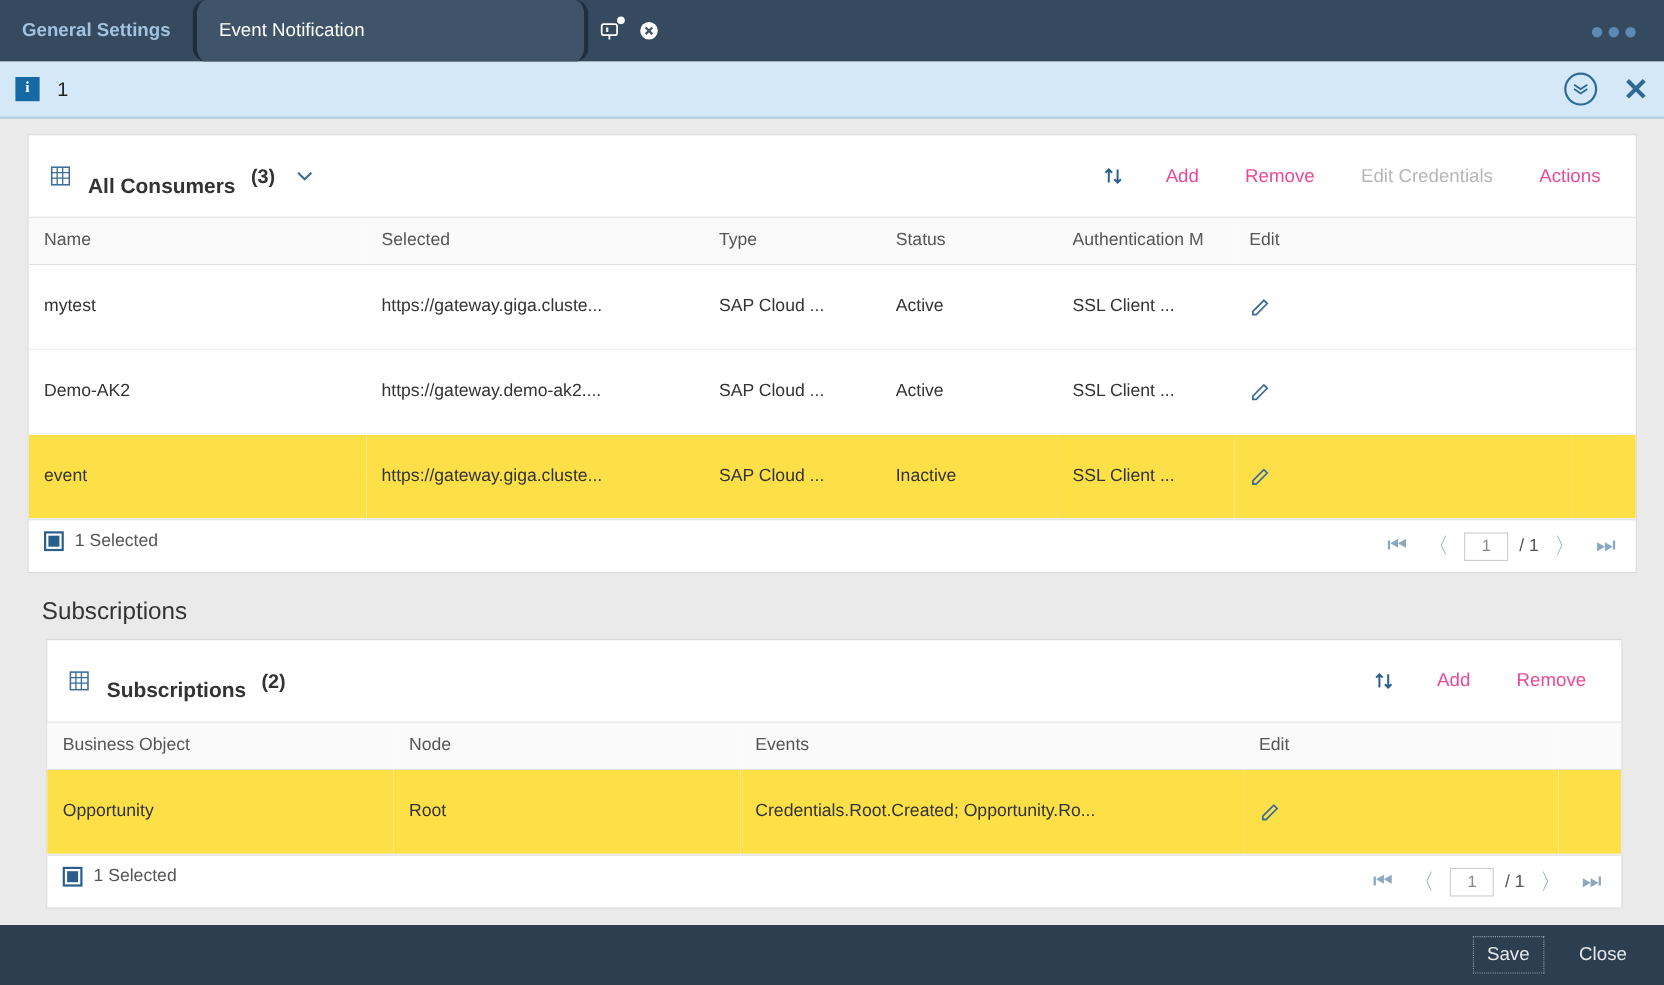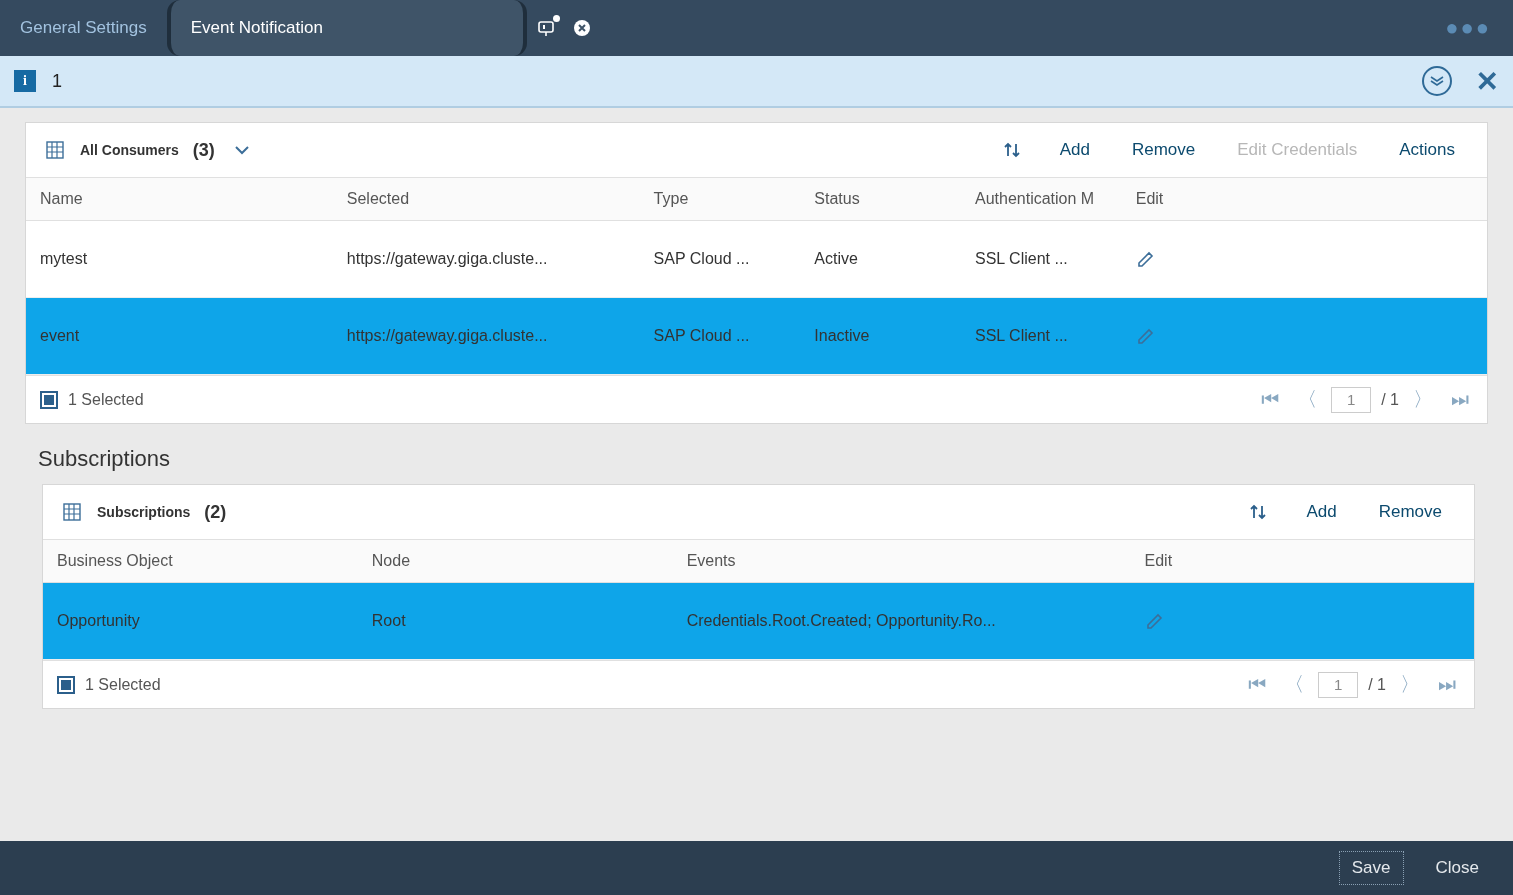--- a/index.html
+++ b/index.html
@@ -18,21 +18,21 @@
     color: #e4e8ec;
   }
   .tab {
     height: 100%;
     display: flex;
     align-items: center;
     padding: 0 20px;
     font-size: 17px;
     cursor: pointer;
   }
-  .tab.inactive { color: #a2c2df; }
+  .tab.inactive { color: #a2c2df; font-weight: bold; }
   .tab.active {
     background: #3f5468;
     color: #fff;
     border-left: 4px solid #1f2e3c;
     border-right: 4px solid #1f2e3c;
   }
   .tab-icons {
     display: flex;
     gap: 14px;
     padding: 0 18px;
@@ -91,47 +91,47 @@
     background:#fff;
     border:1px solid #d7d7d7;
     margin: 0 auto 22px;
     width: calc(100% - 30px);
   }
   .panel-header {
     display:flex; align-items:center;
     padding: 16px 18px;
     gap: 14px;
   }
-  .panel-title { font-weight:bold; font-size:14px; }
+  .panel-title { font-weight:bold; font-size:19px;margin-top:20px; }
   .panel-count { font-weight:bold; font-size:18px; }
   .chev-btn { color:#3c6e99; font-size:18px; cursor:pointer; padding:0 4px; }
   .grid-icon { color:#3c6e99; font-size:20px; }
   .panel-header .spacer { margin-left:auto; }
-  .toolbar-btn { color:#0c4a6e; font-size:17px; padding:0 14px; cursor:pointer; }
+  .toolbar-btn { color:#ec4899; font-size:17px; padding:0 14px; cursor:pointer; }
   .toolbar-btn.disabled { color:#b7b7b7; cursor:default; }
 
   table { width:100%; border-collapse: collapse; }
   thead th {
     text-align:left; font-weight:normal; color:#555;
     padding: 12px 14px; border-top:1px solid #e0e0e0; border-bottom:1px solid #e0e0e0;
     background:#fafafa;
     font-size:16px;
     white-space:nowrap; overflow:hidden; text-overflow:ellipsis;
   }
   tbody td {
     padding: 28px 14px;
     border-bottom:1px solid #eee;
     font-size:16px; color:#333;
     white-space:nowrap; overflow:hidden; text-overflow:ellipsis;
   }
-  tbody tr.selected td { background:#0ea5e9; }
+  tbody tr.selected td { background:#fde047; }
   .edit-pencil { color:#3c6e99; font-size:18px; cursor:pointer; }
 
   .panel-footer {
-    display:flex; align-items:center;
+    display:flex; 
     padding: 10px 14px; gap:10px;
     border-top:1px solid #e0e0e0;
     color:#555;
     font-size:16px;
   }
   .sel-check {
     width:18px;height:18px;border:2px solid #2b5f8b;
     display:inline-flex;align-items:center;justify-content:center;
   }
   .sel-check span { width:10px;height:10px;background:#2b5f8b; }
@@ -244,20 +244,31 @@
           <th>Status</th>
           <th>Authentication M</th>
           <th>Edit</th>
           <th></th>
         </tr>
       </thead>
       <tbody id="consumers-body">
           <tr>
             <td>mytest</td>
             <td>https://gateway.giga.cluste...</td>
+            <td>SAP Cloud ...</td>
+            <td>Active</td>
+            <td>SSL Client ...</td>
+            <td><span class="edit-pencil"><svg width="20" height="20" viewBox="0 0 20 20">
+                  <path d="M3 17 L3 14 L13 4 L16 7 L6 17 Z" fill="none" stroke="#3c6e99" stroke-width="1.6"></path>
+                </svg></span></td>
+            <td></td>
+          </tr>
+          <tr>
+            <td>Demo-AK2</td>
+            <td>https://gateway.demo-ak2....</td>
             <td>SAP Cloud ...</td>
             <td>Active</td>
             <td>SSL Client ...</td>
             <td><span class="edit-pencil"><svg width="20" height="20" viewBox="0 0 20 20">
                   <path d="M3 17 L3 14 L13 4 L16 7 L6 17 Z" fill="none" stroke="#3c6e99" stroke-width="1.6"></path>
                 </svg></span></td>
             <td></td>
           </tr>
           <tr class="selected">
             <td>event</td>

